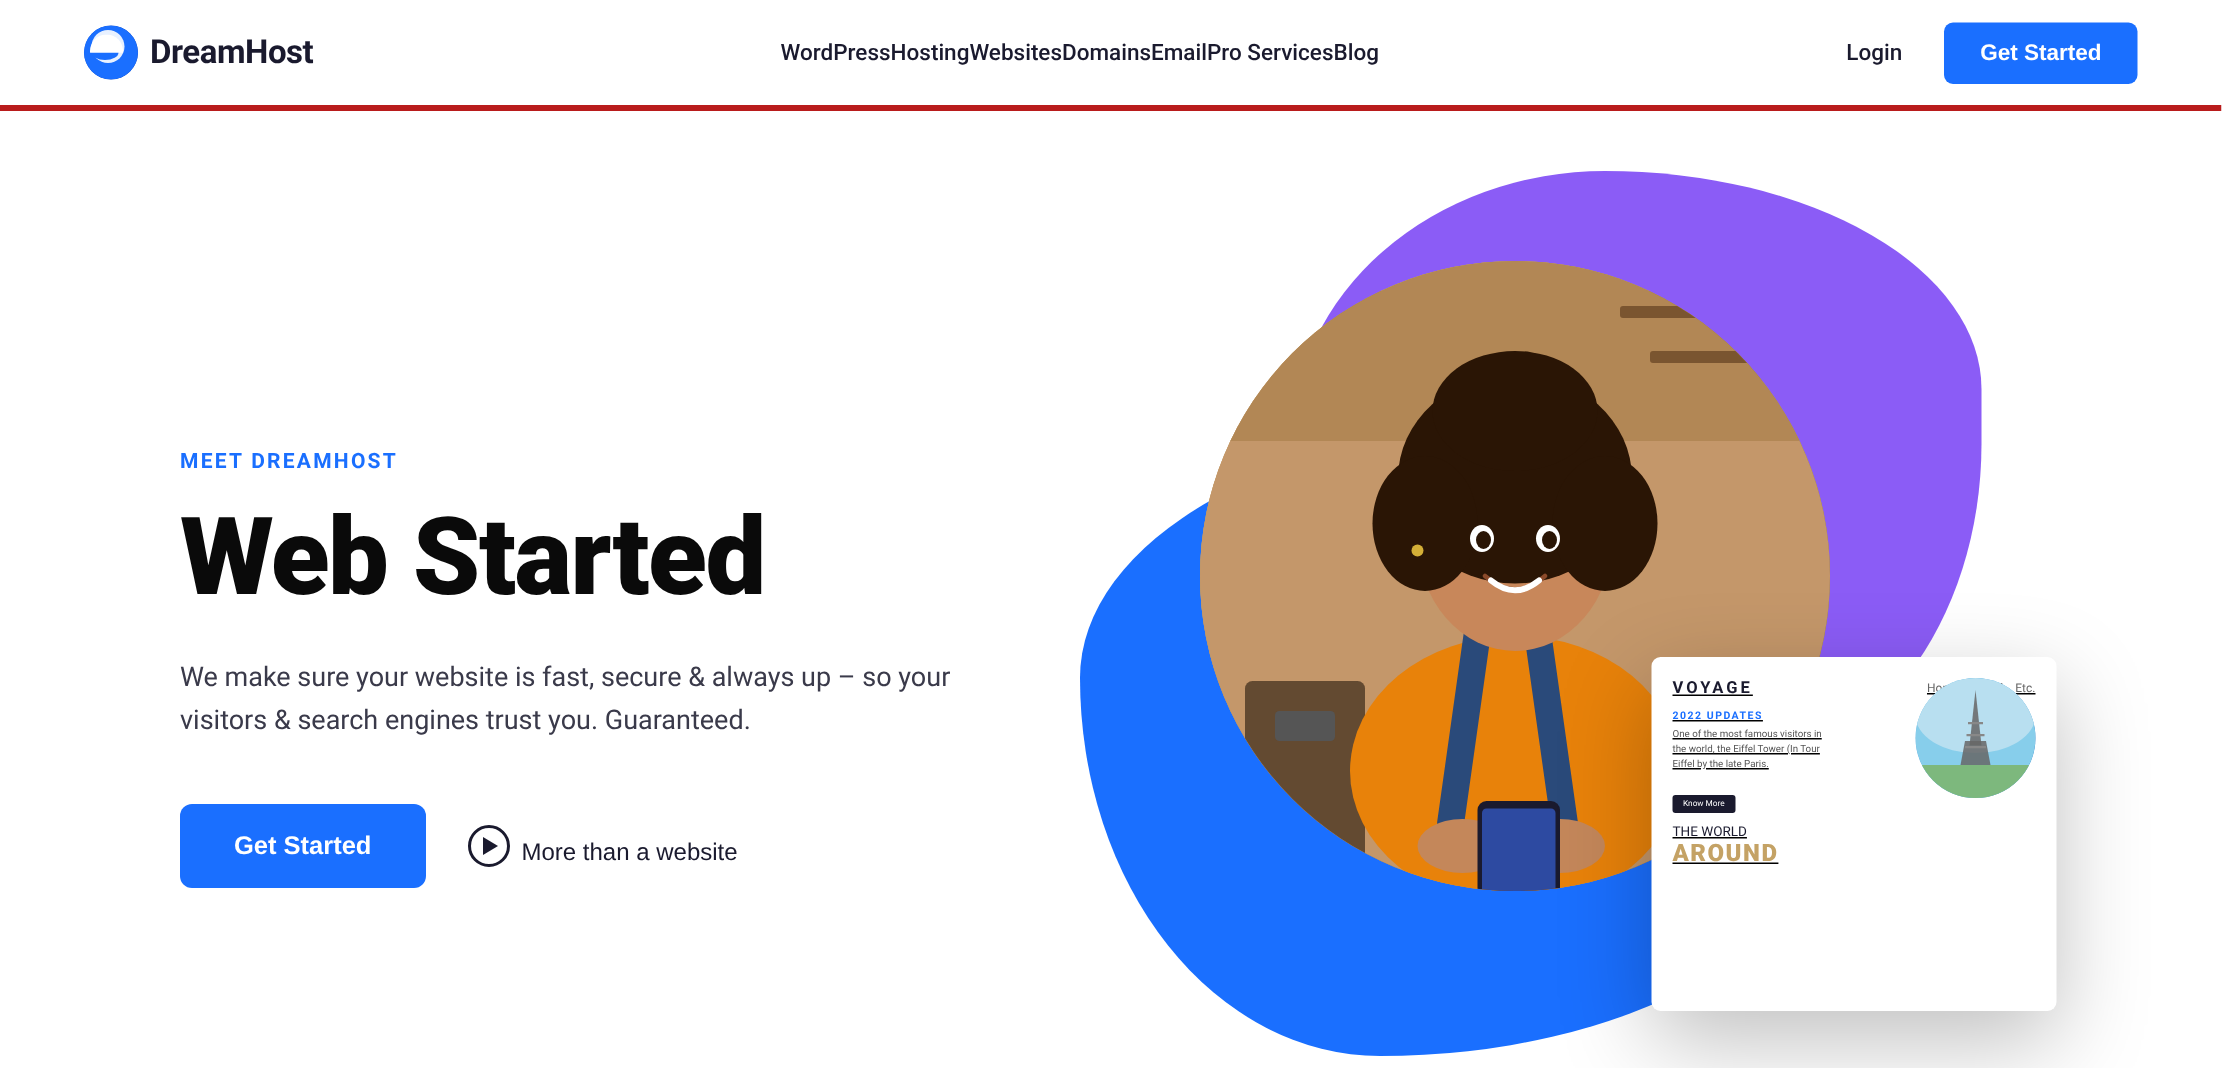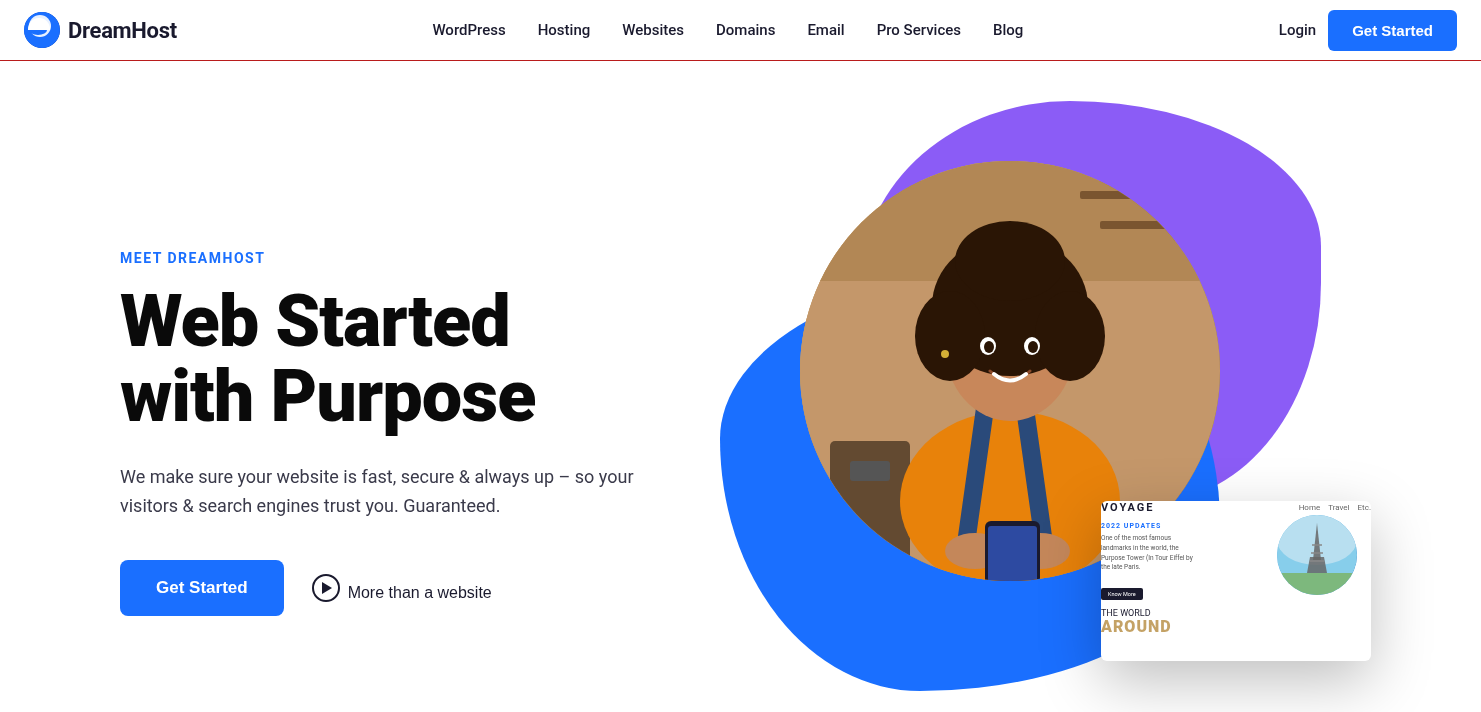--- a/index.html
+++ b/index.html
@@ -1,47 +1,47 @@
 <!DOCTYPE html>
 <html><head>
   <meta charset="utf-8">
   <style>
     * { margin: 0; padding: 0; box-sizing: border-box; }
     body { font-family: -apple-system, BlinkMacSystemFont, 'Segoe UI', Roboto, sans-serif; background: #fff; width: 1481px; min-height: 712px; overflow-x: hidden; }
 
     
     nav {
       display: flex; align-items: center; justify-content: space-between;
-      padding: 0 24px; height: 61px; border-bottom: 1px solid #b91c1c;
+      padding: 0 56px; height: 74px; border-bottom: 4px solid #b91c1c;
       background: #fff; position: relative; z-index: 10;
     }
     .nav-logo { display: flex; align-items: center; gap: 8px; text-decoration: none; }
     .nav-logo-icon {
       width: 36px; height: 36px;
       background: radial-gradient(circle at 35% 40%, #1a6fff 0%, #0042cc 60%, #002e99 100%);
       border-radius: 50%;
       position: relative;
       overflow: hidden;
     }
     .nav-logo-icon::before {
       content: '';
       position: absolute;
       top: 6px; left: 4px;
       width: 22px; height: 22px;
       background: #fff;
       border-radius: 50%;
       clip-path: polygon(0 0, 100% 0, 100% 55%, 0 55%);
     }
     .nav-logo-text { font-size: 22px; font-weight: 700; color: #1a1a2e; letter-spacing: -0.3px; }
-    .nav-links { display: flex; align-items: center; gap: 32px; }
+    .nav-links { display: flex; align-items: center; }
     .nav-links a {
       text-decoration: none; color: #1a1a2e; font-size: 15px; font-weight: 500;
       cursor: pointer;
     }
-    .nav-actions { display: flex; align-items: center; gap: 12px; }
+    .nav-actions { display: flex; align-items: center; gap: 28px; }
     .nav-login { font-size: 15px; font-weight: 500; color: #1a1a2e; cursor: pointer; text-decoration: none; }
     .nav-get-started {
       background: #1a6fff; color: #fff; border: none; border-radius: 6px;
       padding: 12px 24px; font-size: 15px; font-weight: 600; cursor: pointer;
     }
 
     
     .hero {
       display: flex; align-items: center;
       padding: 60px 80px 60px 120px;
@@ -125,27 +125,29 @@
       position: absolute;
       width: 80%; height: 60px;
       background: #8b6914;
       top: 20px; right: 0;
       opacity: 0.6;
     }
 
     
     .website-card {
       position: absolute;
-      width: 270px; height: 160px;
+      width: 270px; height: 236px;
       background: #fff;
       border-radius: 6px;
       box-shadow: 0 20px 60px rgba(0,0,0,0.25);
       bottom: 40px; right: 30px;
       z-index: 5;
       overflow: hidden;
+      padding: 14px;
+      text-decoration: underline;
     }
     .card-header-row {
       display: flex; justify-content: space-between; align-items: center;
       margin-bottom: 8px;
     }
     .card-logo-text {
       font-size: 11px; font-weight: 700; letter-spacing: 2px; color: #1a1a2e;
       text-transform: uppercase;
     }
     .card-nav-dots { display: flex; gap: 8px; }
@@ -211,21 +213,20 @@
     <a class="nav-login">Login</a>
     <button class="nav-get-started">Get Started</button>
   </div>
 </nav>
 
 <section class="hero">
   <div class="hero-left">
     <p class="hero-eyebrow">MEET DREAMHOST</p>
     <h1 class="hero-title">
       <span>Web Started</span><br>
-      <span>with Purpose</span>
     </h1>
     <p class="hero-desc">We make sure your website is fast, secure &amp; always up – so your visitors &amp; search engines trust you. Guaranteed.</p>
     <div class="hero-actions">
       <button class="btn-get-started">Get Started</button>
       <button class="btn-more">
         <div class="play-circle">
           <div class="play-triangle"></div>
         </div>
         <span>More than a website</span>
       </button>
@@ -295,21 +296,21 @@
         <span class="card-logo-text">VOYAGE</span>
         <div class="card-nav-dots">
           <span class="card-nav-dot">Home</span>
           <span class="card-nav-dot">Travel</span>
           <span class="card-nav-dot">Etc.</span>
         </div>
       </div>
       <div style="display:flex; gap:8px;">
         <div style="flex:1;">
           <div class="card-eyebrow">2022 UPDATES</div>
-          <div class="card-body-text">One of the most famous landmarks in the world, the Purpose Tower (In Tour Eiffel by the late Paris.</div>
+          <div class="card-body-text">One of the most famous visitors in the world, the Eiffel Tower (In Tour Eiffel by the late Paris.</div>
           <span class="card-know-more">Know More</span>
           <div class="card-world">THE WORLD</div>
           <div class="card-big-text">AROUND</div>
         </div>
         <div class="card-image-area">
           <div class="card-img-circle">
             
             <svg width="80" height="80" viewBox="0 0 80 80">
               <rect width="80" height="80" fill="#87ceeb" rx="40"></rect>
 

